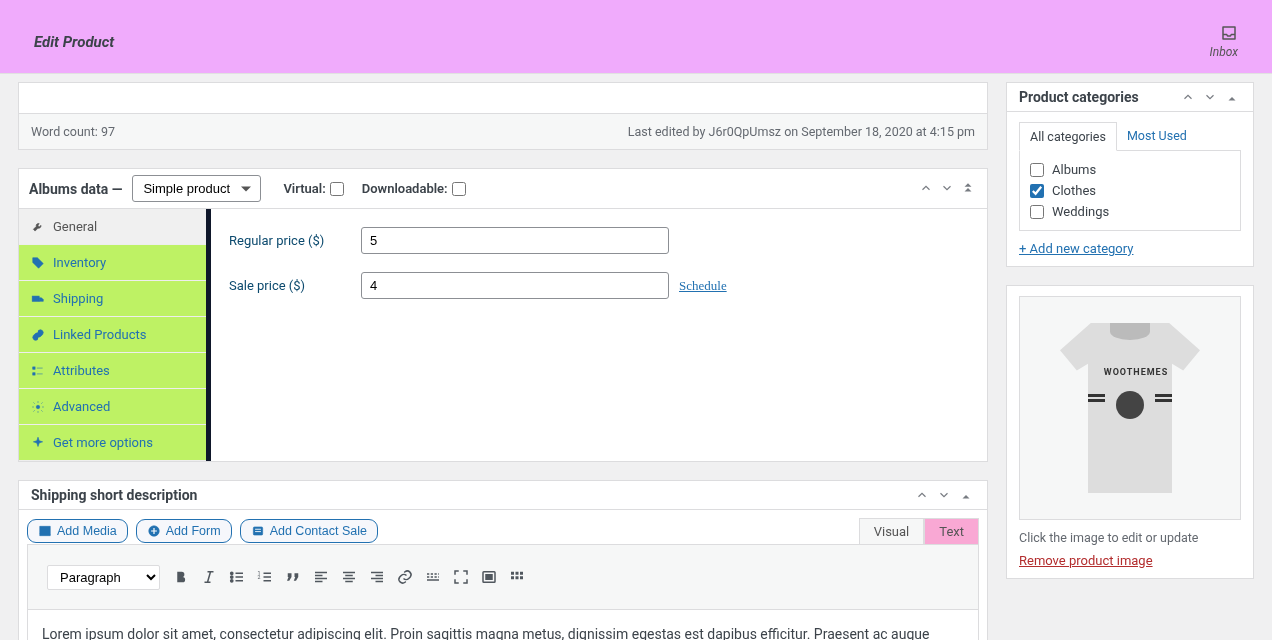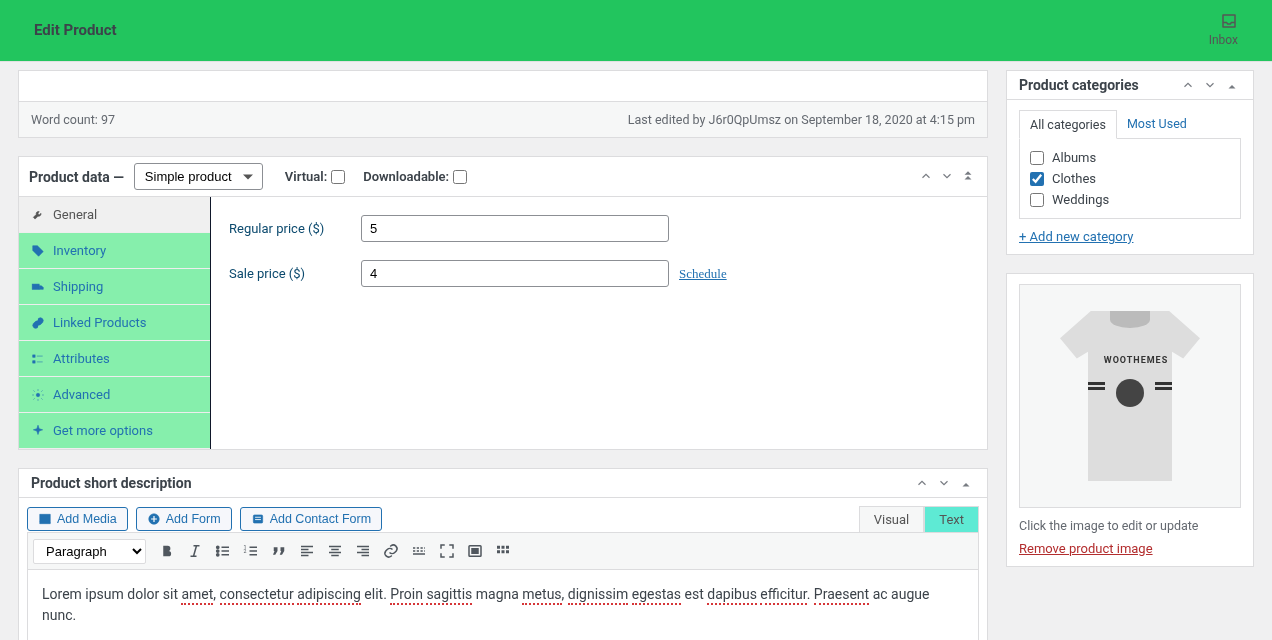--- a/index.html
+++ b/index.html
@@ -1,17 +1,17 @@
 <!DOCTYPE html>
 <html><head>
 <meta charset="utf-8">
 <style>
 * { box-sizing: border-box; margin: 0; padding: 0; }
 body { font-family: -apple-system, BlinkMacSystemFont, "Segoe UI", Roboto, sans-serif; font-size: 13px; color: #3c434a; background: #f0f0f1; }
-.header { display: flex; justify-content: space-between; align-items: center; padding: 12px 34px 14px; background: #22c55e; border-bottom: 1px solid #e1e1e1; }
+.header { display: flex; justify-content: space-between; align-items: center; padding: 24px 34px 14px; background: #f0abfc; border-bottom: 1px solid #e1e1e1; font-style: italic; }
 .header h1 { font-size: 15px; font-weight: 700; }
 .inbox { text-align: right; cursor: pointer; color: #555; font-size: 12px; }
 .inbox svg { width: 18px; height: 18px; stroke: #555; fill: none; stroke-width: 2; }
 .layout { display: flex; gap: 18px; padding: 0 18px 18px; }
 .main { flex: 1; }
 .sidebar { width: 248px; }
 .panel { background: #fff; border: 1px solid #dcdcde; margin-bottom: 18px; }
 .panel-header { display: flex; align-items: center; padding: 5px 12px; border-bottom: 1px solid #dcdcde; font-size: 14px; font-weight: 700; }
 .panel-header-fill { flex: 1; }
 .panel-header .controls { display: flex; gap: 4px; }
@@ -20,37 +20,37 @@
 .word-row { display: flex; justify-content: space-between; padding: 10px 12px; background: #f6f7f7; font-size: 12.5px; color: #646970; border-top: 1px solid #dcdcde; }
 
 .pd-header { display: flex; align-items: center; padding: 6px 10px; border-bottom: 1px solid #dcdcde; }
 .pd-title { font-size: 14px; font-weight: 700; margin-right: 10px; }
 .pd-select { border: 1px solid #8c8f94; border-radius: 3px; background: #fff; padding: 5px 30px 5px 10px; font-size: 13px; appearance: none; position: relative; }
 .pd-select-wrap { position: relative; margin-right: 22px; }
 .pd-select-wrap::after { content: ''; position: absolute; right: 10px; top: 50%; width: 0; height: 0; border-left: 5px solid transparent; border-right: 5px solid transparent; border-top: 5px solid #555; transform: translateY(-50%); pointer-events: none; }
 .pd-check-label { font-size: 13px; margin-right: 18px; font-weight: 600; display: inline-flex; align-items: center; gap: 4px; }
 .pd-check-label input { width: 14px; height: 14px; }
 .pd-body { display: flex; }
-.pd-tabs { width: 192px; border-right: 1px solid #0f172a; background: #86efac; }
+.pd-tabs { width: 192px; border-right: 5px solid #0f172a; background: #bef264; }
 .pd-tab { display: flex; align-items: center; gap: 8px; padding: 10px 12px; border-bottom: 1px solid #eee; color: #2271b1; cursor: pointer; font-size: 13px; }
 .pd-tab.active { background: #f0f0f0; color: #555; }
 .pd-tab svg { width: 14px; height: 14px; stroke: currentColor; fill: currentColor; flex-shrink: 0; }
 .pd-content { flex: 1; padding: 18px 18px 140px; }
 .field-row { display: flex; align-items: center; margin-bottom: 18px; }
 .field-label { width: 132px; font-size: 13px; color: #0c4a6e; }
 .field-input { width: 308px; padding: 5px 8px; border: 1px solid #8c8f94; border-radius: 3px; font-size: 13px; }
 .schedule-link { margin-left: 10px; color: #2271b1; text-decoration: underline; cursor: pointer; font-size: 13px; font-family: Liberation Serif, serif; }
 
 .toolbar-row { display: flex; align-items: center; padding: 8px 8px 0; gap: 8px; }
-.media-btn { display: inline-flex; align-items: center; gap: 5px; padding: 4px 10px; border: 1px solid #2271b1; border-radius: 3px; color: #2271b1; background: #f6f7fb; font-size: 12.5px; cursor: pointer; }
+.media-btn { display: inline-flex; align-items: center; gap: 5px; padding: 4px 10px; border: 1px solid #2271b1; border-radius: 9px; color: #2271b1; background: #f6f7fb; font-size: 12.5px; cursor: pointer; }
 .media-btn svg { width: 14px; height: 14px; stroke: currentColor; fill: currentColor; }
 .vt-tabs { margin-left: auto; display: flex; }
-.vt-tab { padding: 5px 14px; border: 1px solid #dcdcde; border-bottom: none; background: #5eead4; color: #555; font-size: 13px; cursor: pointer; }
+.vt-tab { padding: 5px 14px; border: 1px solid #dcdcde; border-bottom: none; background: #f9a8d4; color: #555; font-size: 13px; cursor: pointer; }
 .vt-tab.active { background: #f6f7f7; }
-.editor-toolbar { display: flex; align-items: center; gap: 2px; padding: 5px; border: 1px solid #dcdcde; border-bottom: none; background: #f6f7f7; margin: 0 8px; }
+.editor-toolbar { display: flex; align-items: center; gap: 2px; padding: 19px; border: 1px solid #dcdcde; border-bottom: none; background: #f6f7f7; margin: 0 8px; }
 .et-select { padding: 3px 22px 3px 8px; border: 1px solid #dcdcde; border-radius: 2px; background: #fff; font-size: 13px; margin-right: 6px; }
 .et-btn { width: 26px; height: 26px; display: inline-flex; align-items: center; justify-content: center; cursor: pointer; color: #50575e; border-radius: 2px; }
 .et-btn svg { width: 18px; height: 18px; }
 .editor-area { margin: 0 8px 8px; border: 1px solid #dcdcde; padding: 14px; min-height: 60px; font-size: 14px; line-height: 1.5; background: #fff; }
 .editor-area .redwave { border-bottom: 2px dotted #d63638; padding-bottom: 1px; }
 
 .cat-tabs { display: flex; border-bottom: 1px solid #dcdcde; }
 .cat-tab { padding: 6px 10px; font-size: 12.5px; cursor: pointer; color: #2271b1; }
 .cat-tab.active { border: 1px solid #dcdcde; border-bottom: 1px solid #fff; margin-bottom: -1px; color: #3c434a; background: #fff; }
 .cat-list { border: 1px solid #dcdcde; border-top: none; padding: 8px 10px; }
@@ -91,21 +91,21 @@
 <div class="panel">
   <div style="height:30px"></div>
   <div class="word-row">
     <span>Word count: 97</span>
     <span>Last edited by J6r0QpUmsz on September 18, 2020 at 4:15 pm</span>
   </div>
 </div>
 
 <div class="panel">
   <div class="pd-header">
-    <span class="pd-title">Product data —</span>
+    <span class="pd-title">Albums data —</span>
     <span class="pd-select-wrap">
       <select class="pd-select">
         <option>Simple product</option>
       </select>
     </span>
     <label class="pd-check-label">
       <span>Virtual:</span>
       <input type="checkbox" style="">
     </label>
     <label class="pd-check-label">
@@ -189,21 +189,21 @@
         <span class="field-label">Sale price ($)</span>
         <input class="field-input" value="4" style="">
         <a class="schedule-link">Schedule</a>
       </div>
     </div>
   </div>
 </div>
 
 <div class="panel">
   <div class="panel-header">
-    <span>Product short description</span>
+    <span>Shipping short description</span>
     <span class="panel-header-fill"></span>
     <span class="controls">
       <span class="ctrl-btn">
               <svg viewBox="0 0 24 24">
                 <path d="M6 15l6-6 6 6"></path>
               </svg>
             </span>
       <span class="ctrl-btn">
               <svg viewBox="0 0 24 24">
                 <path d="M6 9l6 6 6-6"></path>
@@ -229,21 +229,21 @@
               <circle cx="12" cy="12" r="9" fill="currentColor"></circle>
               <path d="M12 7v10M7 12h10" stroke="#fff" stroke-width="2"></path>
             </svg>
       <span>Add Form</span>
     </button>
     <button class="media-btn">
       <svg viewBox="0 0 24 24" fill="currentColor">
               <rect x="4" y="5" width="16" height="14" rx="2"></rect>
               <path d="M7 9h10M7 13h10" stroke="#fff" stroke-width="1.5"></path>
             </svg>
-      <span>Add Contact Form</span>
+      <span>Add Contact Sale</span>
     </button>
     <div class="vt-tabs">
       <div class="vt-tab active">Visual</div>
       <div class="vt-tab">Text</div>
     </div>
   </div>
   <div class="editor-toolbar">
     <select class="et-select"><option>Paragraph</option></select>
     <span class="et-btn">
             <svg viewBox="0 0 24 24">

